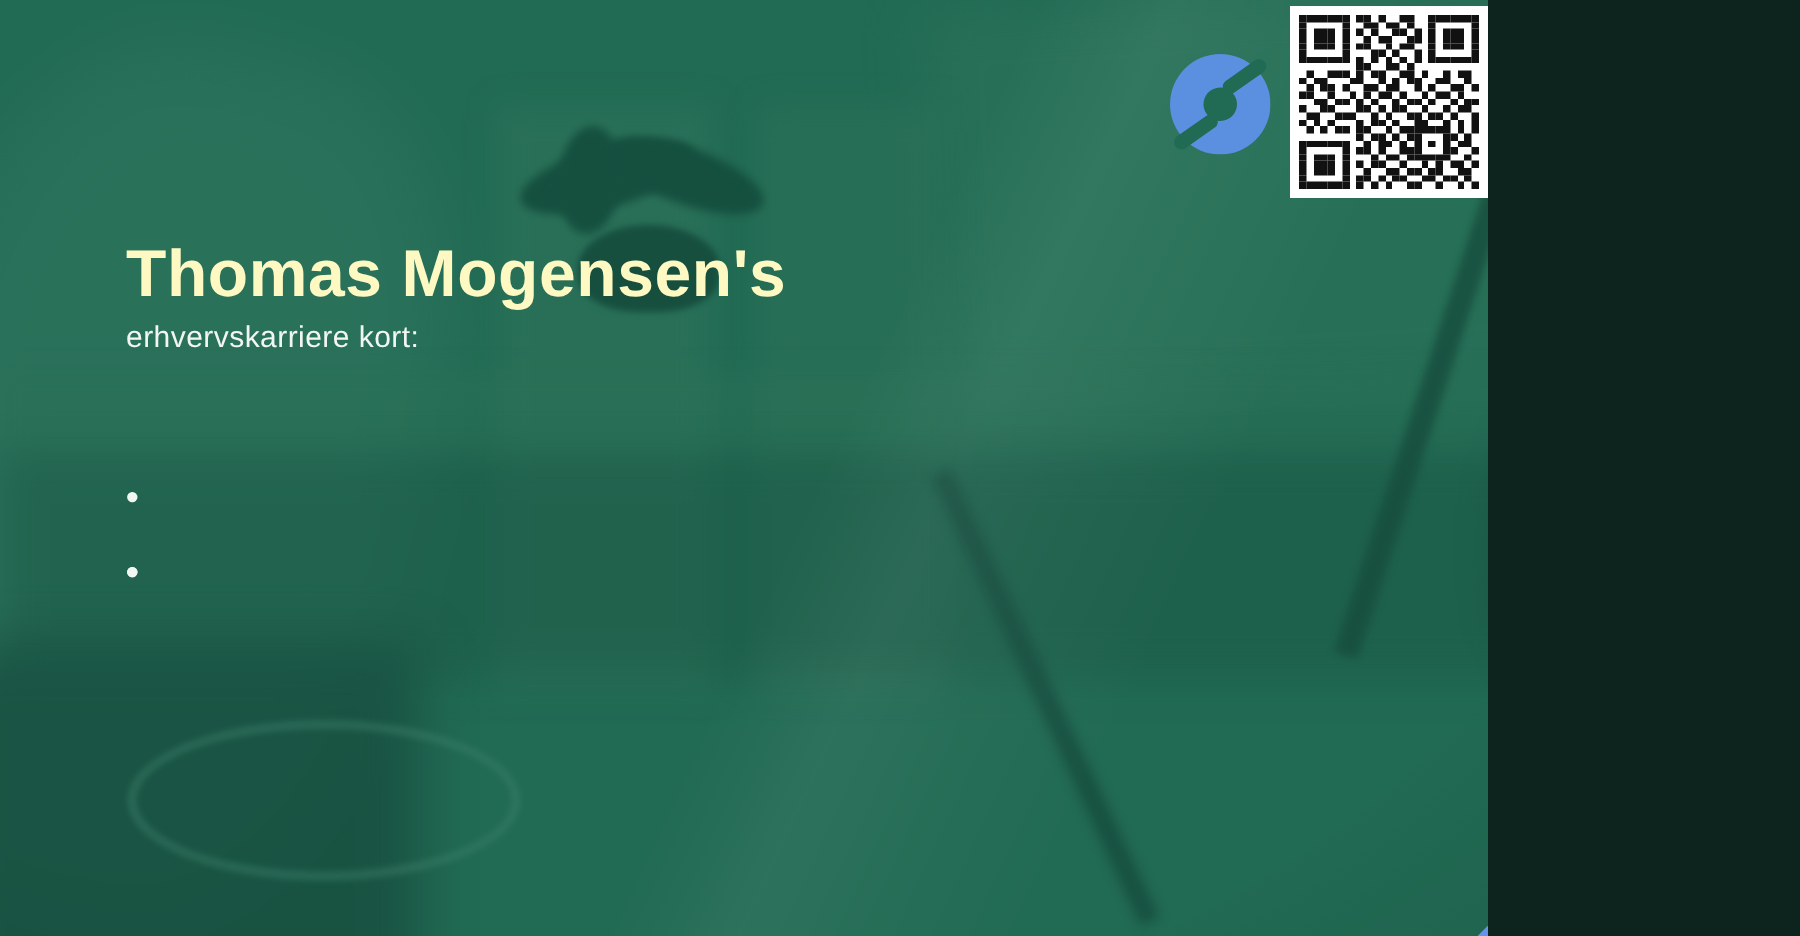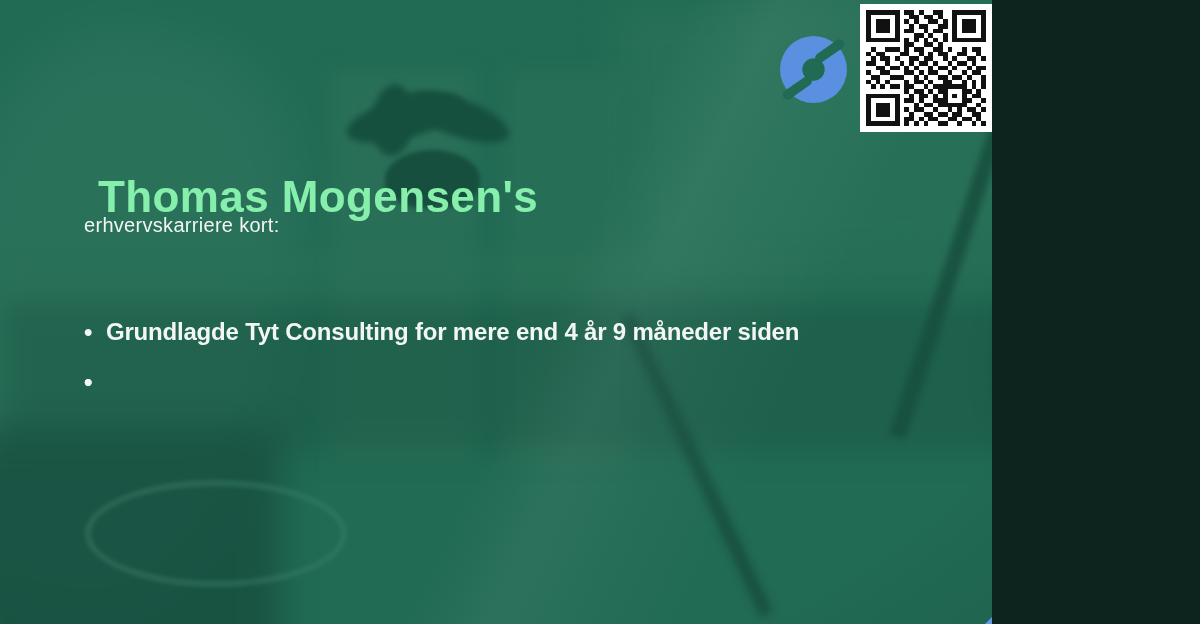--- a/index.html
+++ b/index.html
@@ -32,21 +32,21 @@
   
   .logo{position:absolute;left:780px;top:36px;height:67px;display:flex;align-items:center;z-index:3;}
   .logo-icon{width:67px;height:67px;display:block;}
   .logo-text{font-size:64px;font-weight:800;letter-spacing:-2px;line-height:1;margin-left:15px;color:#FDFEFD;}
   .logo-reg{font-size:15px;font-weight:700;align-self:flex-start;margin:6px 0 0 3px;color:#FDFEFD;}
   
   .qr{position:absolute;top:4px;right:0;width:132px;height:128px;background:#fff;padding:6px;box-sizing:border-box;z-index:3;}
   .qr-grid{width:100%;height:100%;display:grid;grid-template-columns:repeat(25,1fr);grid-template-rows:repeat(25,1fr);}
   .qr-grid .on{background:#111111;}
   
-  .title{position:absolute;left:82px;top:156px;margin:16px;font-size:44px;font-weight:800;letter-spacing:.4px;color:#86efac;z-index:2;}
+  .title{position:absolute;left:82px;top:156px;margin:2px;font-size:44px;font-weight:800;letter-spacing:.4px;color:#fef9c3;z-index:2;}
   .subtitle{position:absolute;left:84px;top:214px;margin:0;font-size:20px;font-weight:400;letter-spacing:.3px;color:#F1F6F3;z-index:2;}
   .facts{position:absolute;left:84px;top:312px;width:810px;margin:0;padding:0;list-style:none;z-index:2;}
   .facts li{position:relative;padding-left:22px;font-size:24px;font-weight:700;line-height:40px;letter-spacing:-.2px;margin-bottom:10px;color:#F2F7F4;}
   .facts .dot{position:absolute;left:0;top:0;font-size:24px;}
   
   .corner{position:absolute;left:985px;top:408px;width:215px;height:216px;background:#6493EB;clip-path:polygon(100% 0,100% 100%,0 100%);z-index:4;}
   .cursor-svg{position:absolute;right:6px;bottom:4px;width:128px;height:128px;}
 </style>
 </head>
 <body>
@@ -718,21 +718,21 @@
         <div class="on"></div>
       </div>
   </div>
 
   <h1 class="title">Thomas Mogensen's</h1>
   <h2 class="subtitle">erhvervskarriere kort:</h2>
 
   <ul class="facts">
     <li>
       <span class="dot">•</span>
-      <span><span>Grundlagde Tyt Consulting for mere end 4 år 9 måneder siden</span><br></span>
+      <span><br></span>
     </li>
     <li>
       <span class="dot">•</span>
     </li>
     <li>
       <span class="dot">•</span>
       <span><br></span>
     </li>
   </ul>
 

